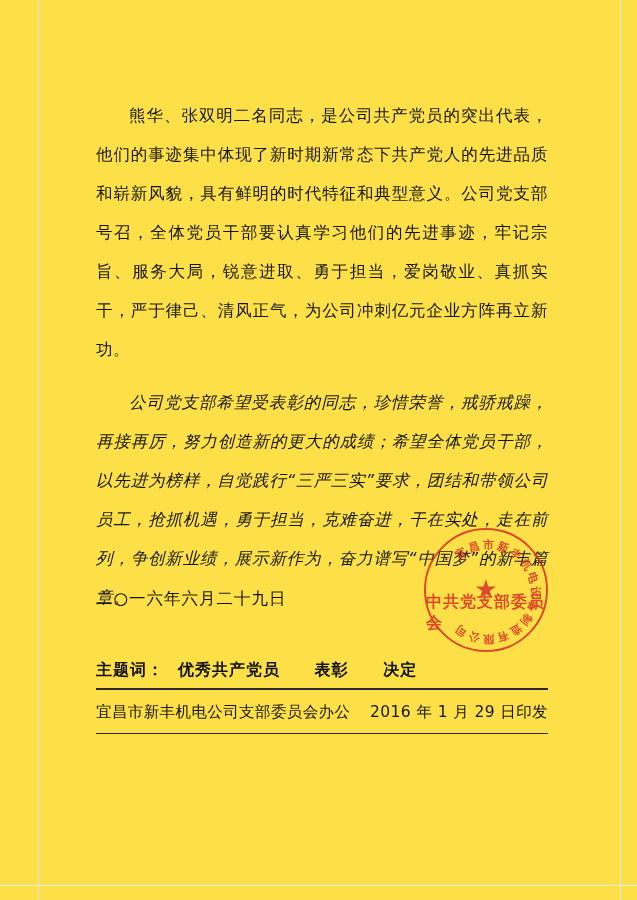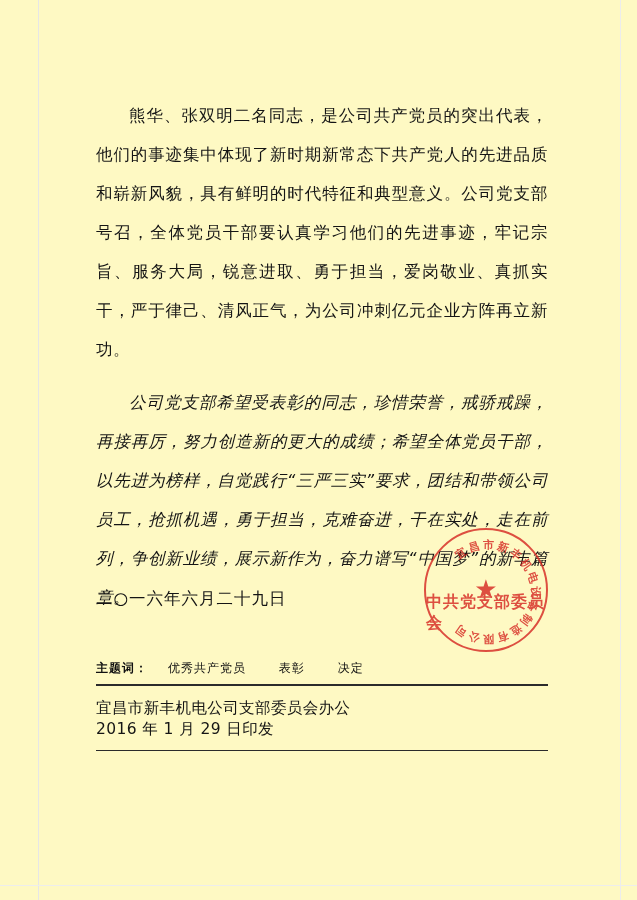--- a/index.html
+++ b/index.html
@@ -12,21 +12,21 @@
     height: 900px;
     font-family: "DejaVu Sans", "Liberation Sans", sans-serif;
     color: #1a1a1a;
     overflow: hidden;
     position: relative;
   }
   .page {
     position: relative;
     width: 637px;
     height: 900px;
-    background: #fef9c3;
+    background: #fde047;
     box-sizing: border-box;
     padding-left: 14px;
   }
   
   .scan-edge-left {
     position: absolute;
     left: 38px;
     top: 0;
     width: 1px;
     height: 900px;
@@ -132,50 +132,48 @@
   
   .footer {
     position: absolute;
     left: 96px;
     top: 660px;
     width: 452px;
   }
   .keywords-row {
     display: flex;
     align-items: baseline;
-    font-size: 12px;
+    font-size: 16px;
     font-weight: bold;
     letter-spacing: 1px;
     padding-bottom: 7px;
     color: #111;
   }
   .keywords-label {
     margin-right: 14px;
   }
   .keywords-values {
-    font-weight: normal;
-    margin-left: 6px;
+    font-weight: bold;
   }
   .kw {
     margin-right: 28px;
   }
   .rule {
     height: 1.5px;
     background: #2b2b2b;
     width: 452px;
   }
   .issuer-row {
     display: flex;
     justify-content: space-between;
     align-items: baseline;
     font-size: 15.5px;
     padding-top: 12px;
     letter-spacing: 0.4px;
     color: #151515;
-    flex-direction: column;
   }
   .rule-thin {
     height: 1px;
     background: #2b2b2b;
     width: 452px;
     margin-top: 10px;
   }
   .copies-row {
     text-align: right;
     font-size: 15.5px;

